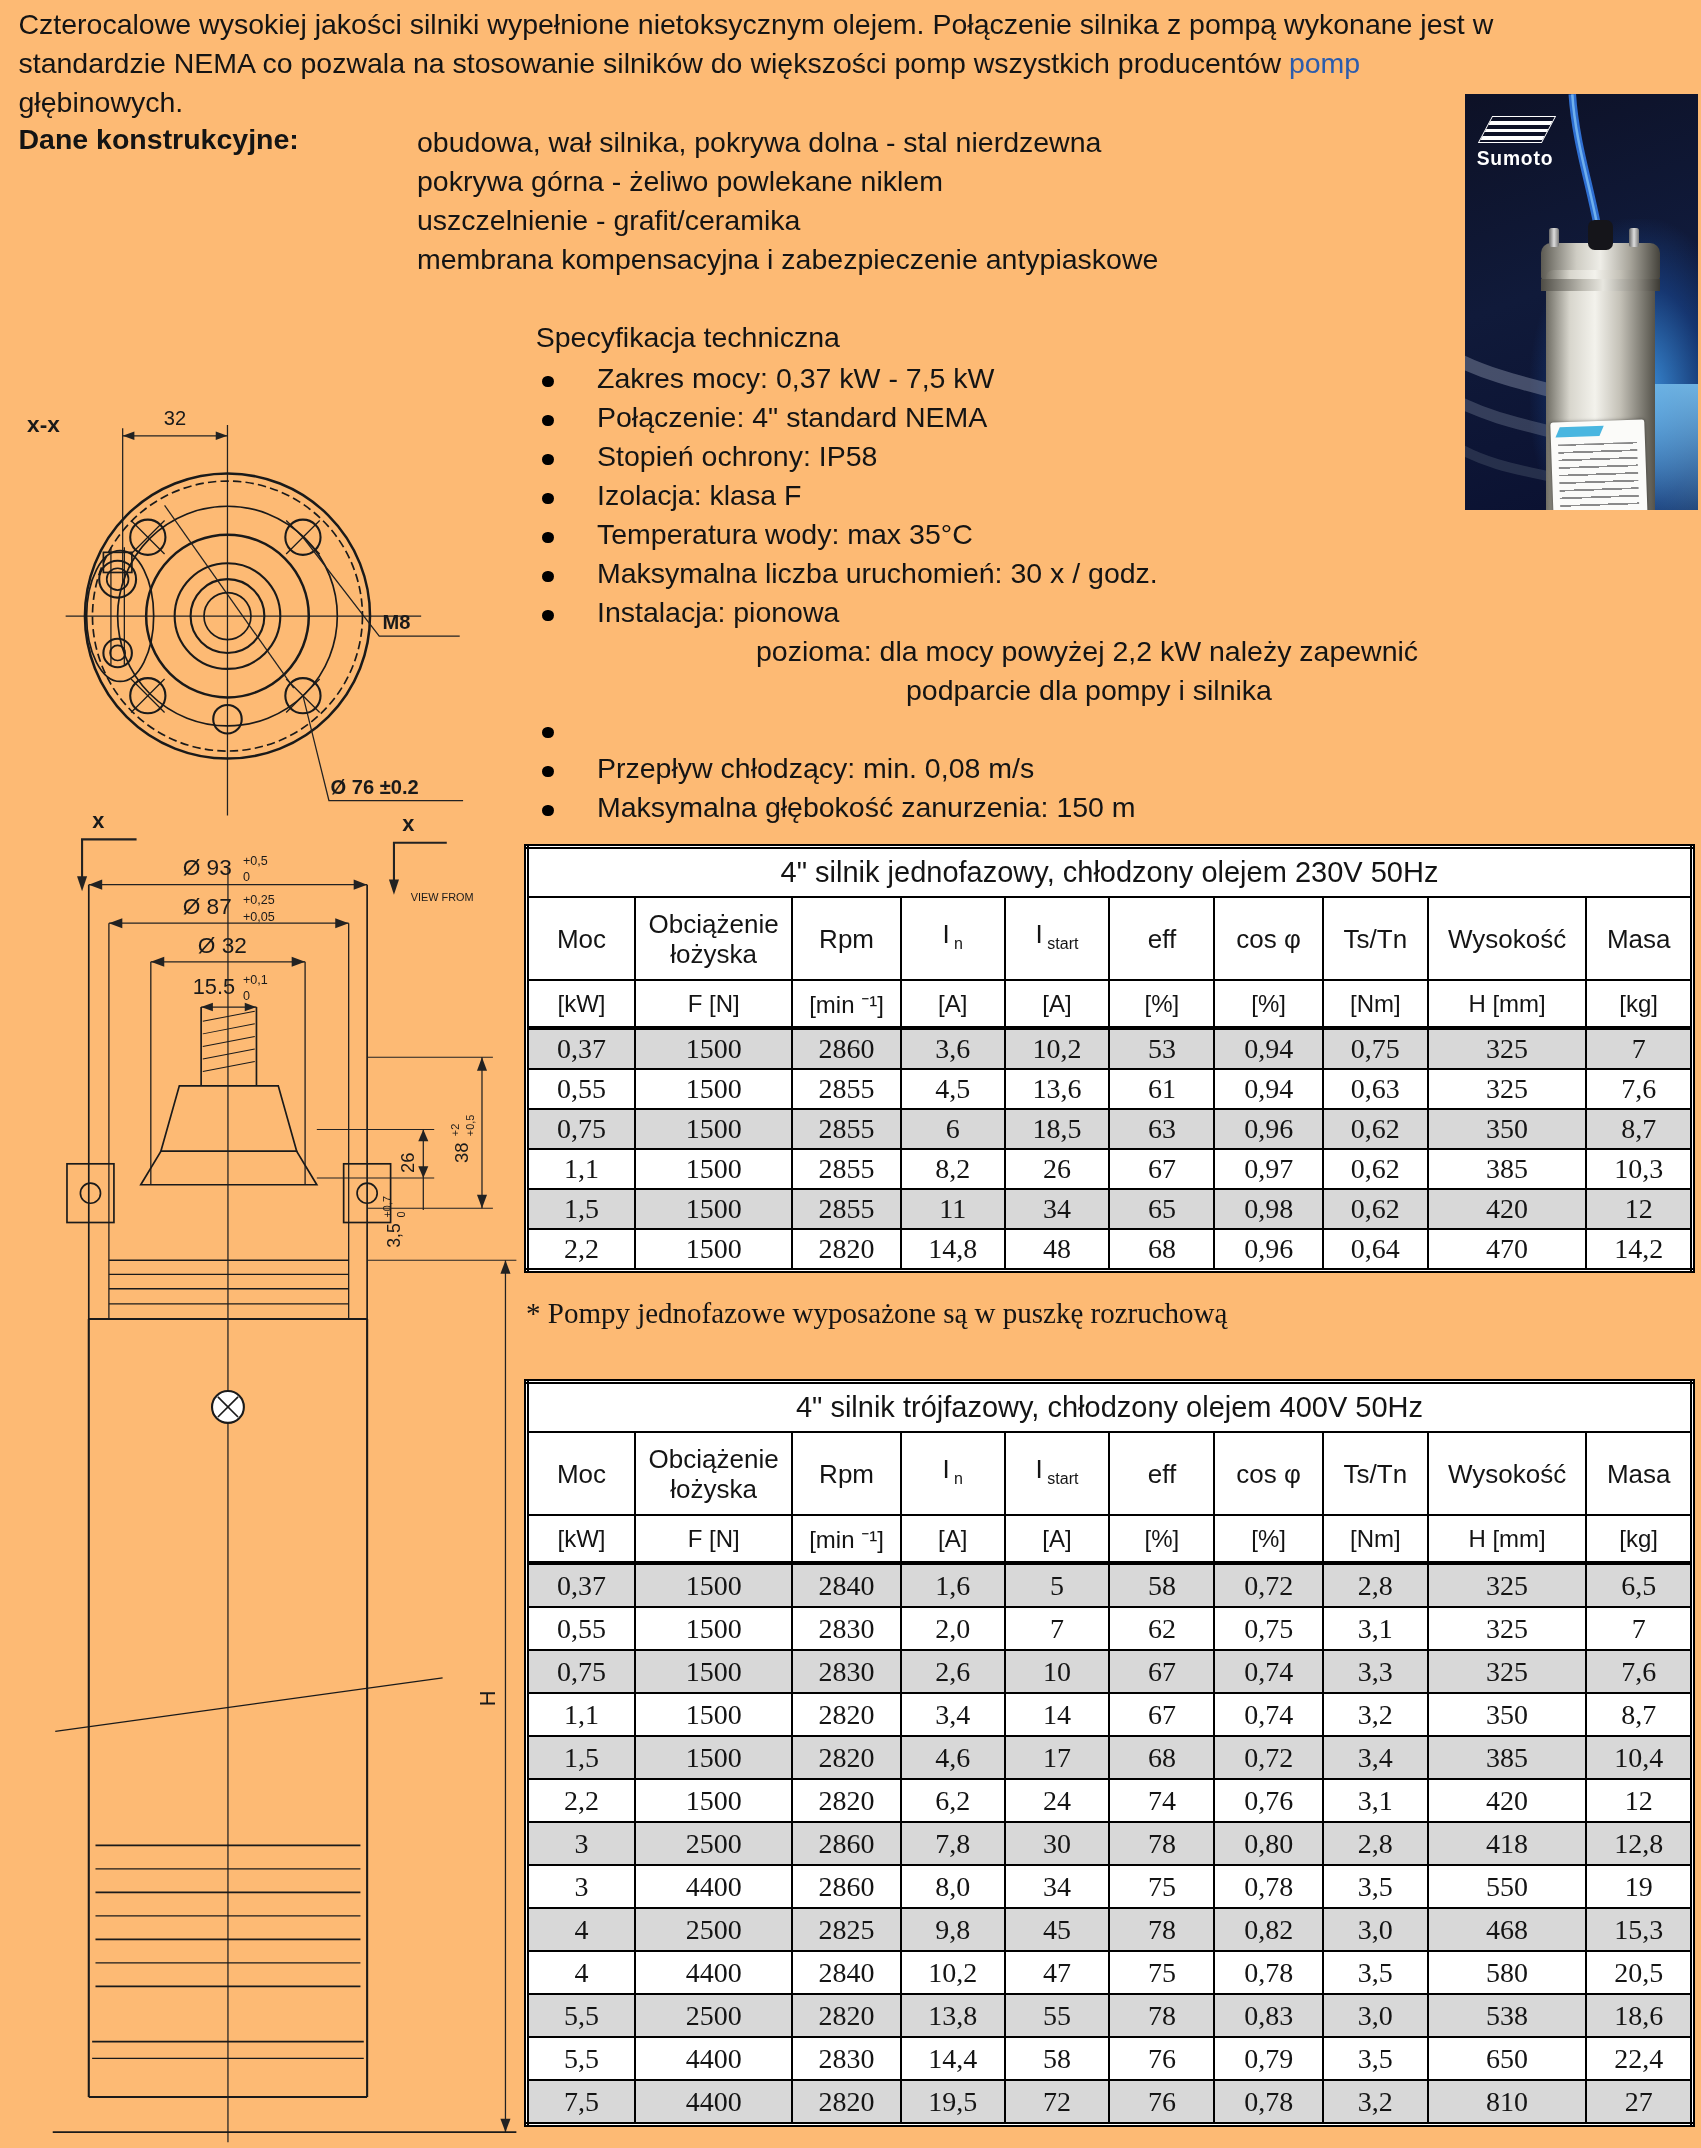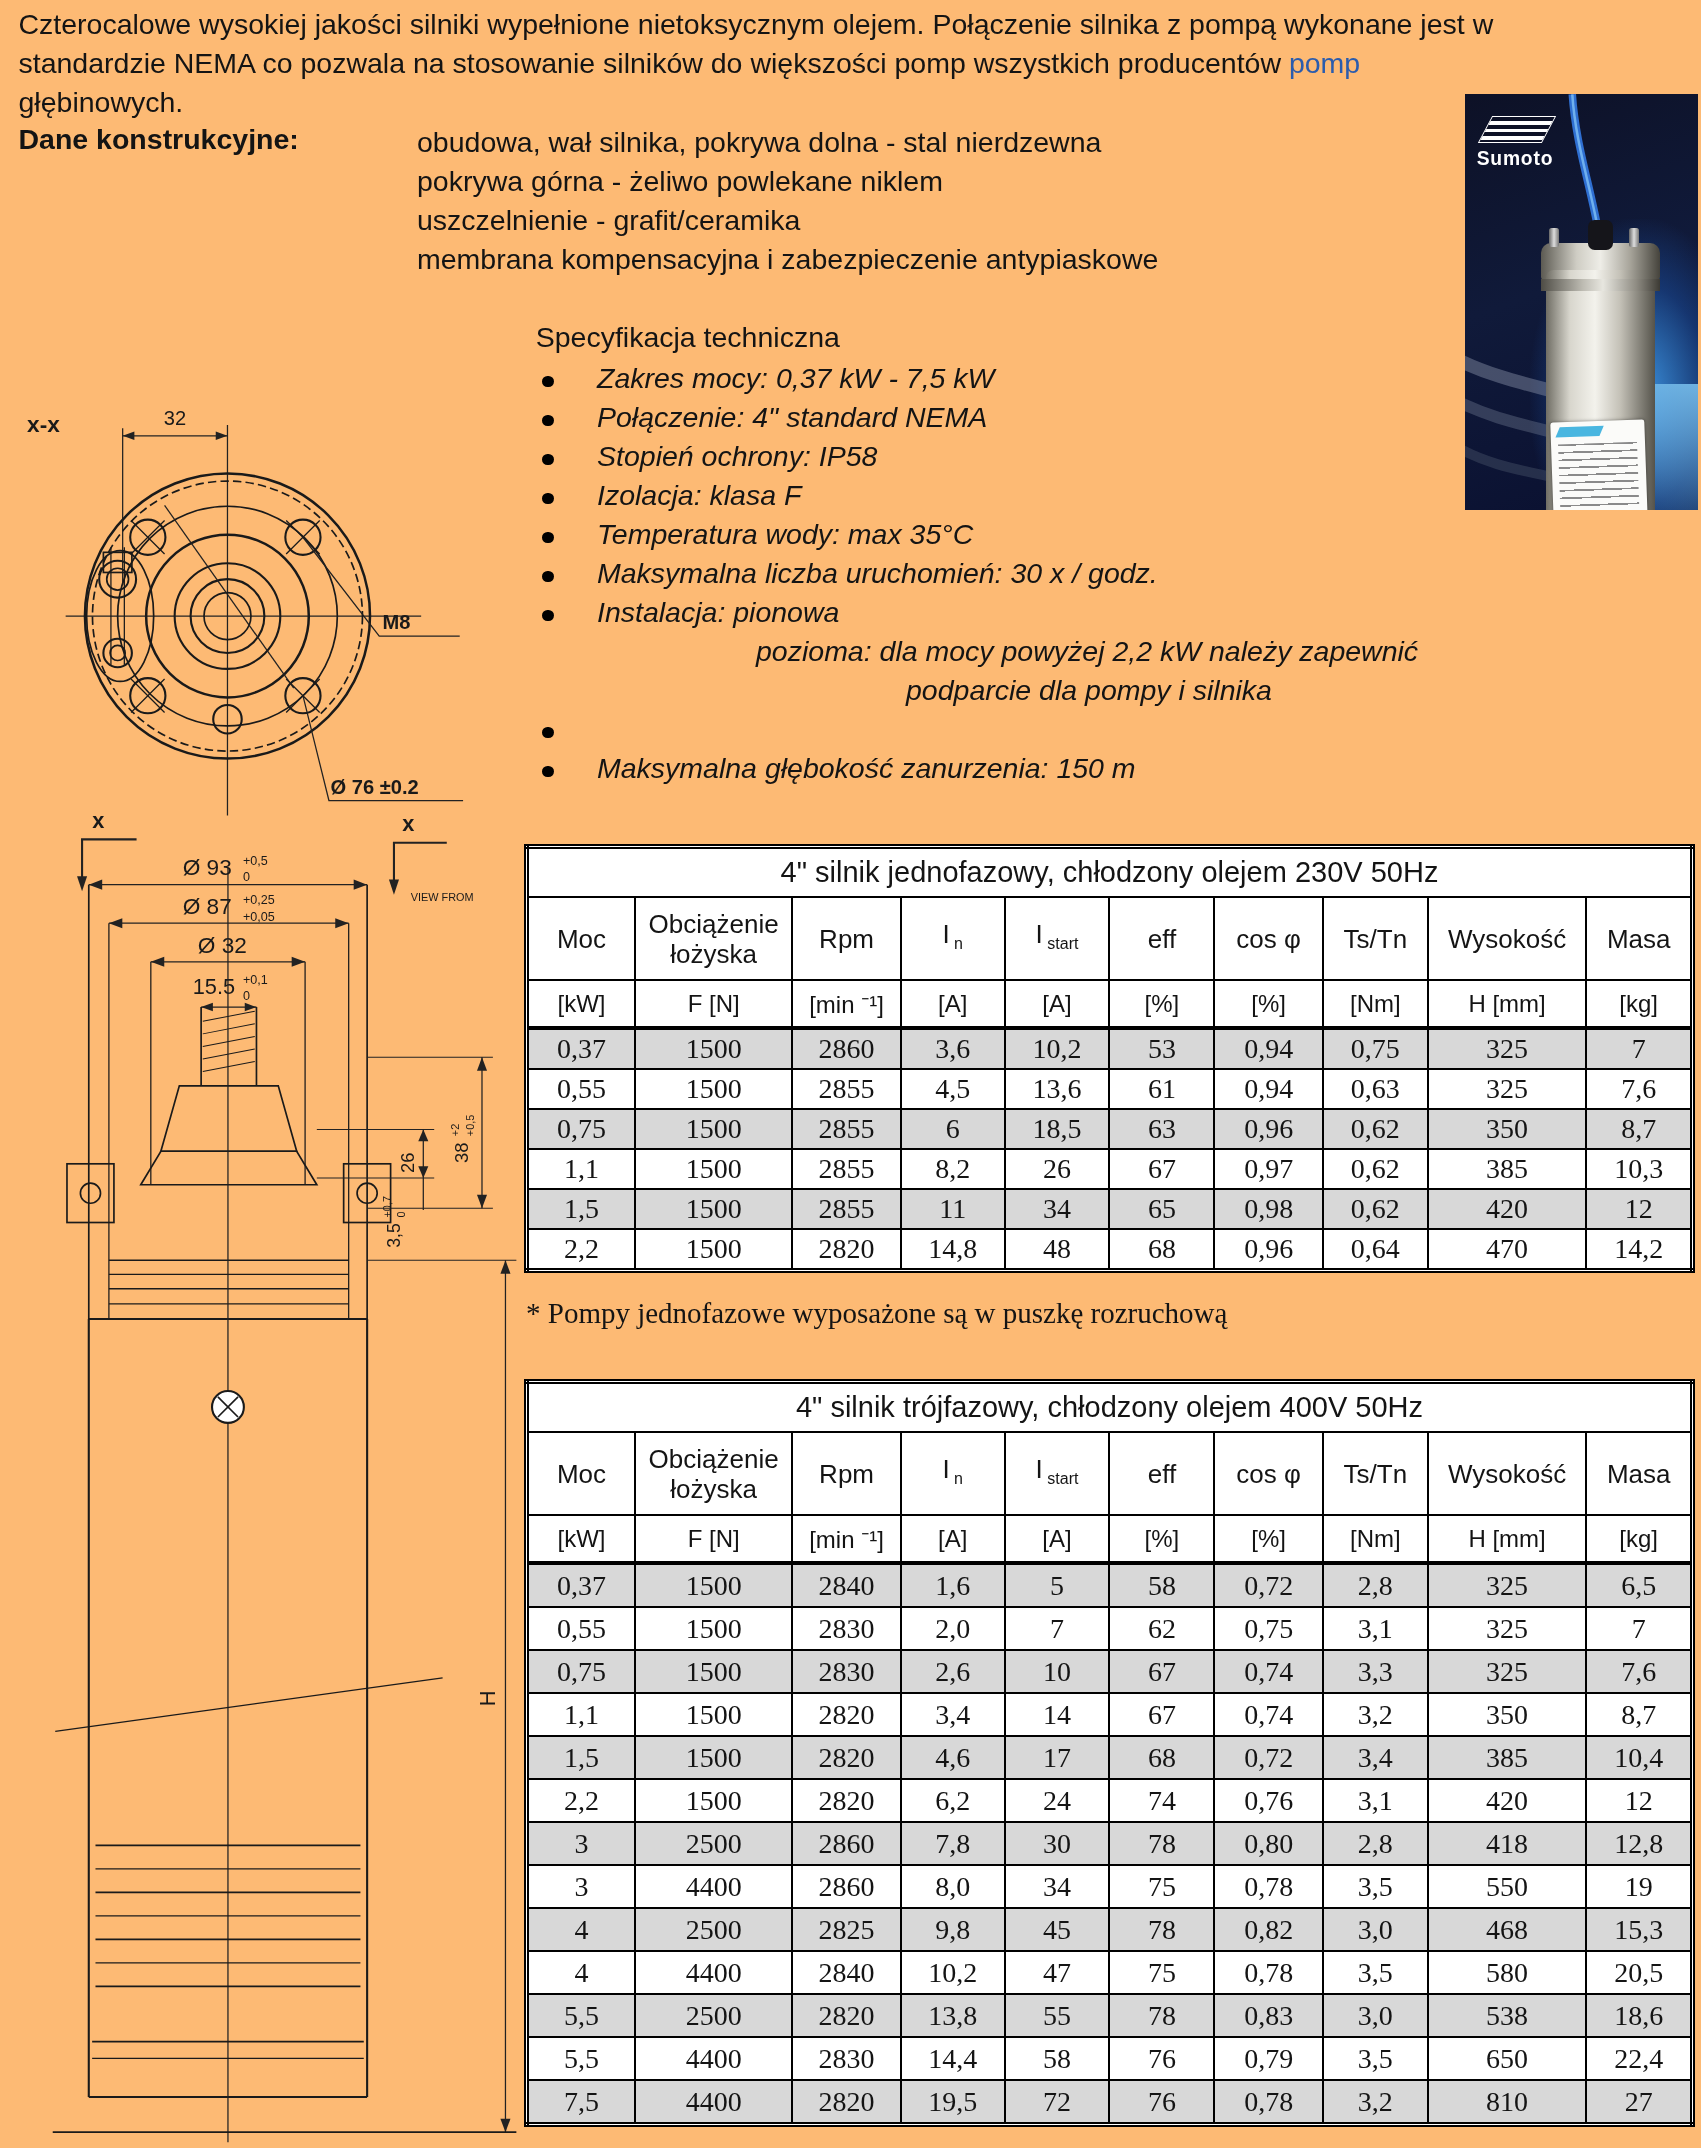--- a/index.html
+++ b/index.html
@@ -10,21 +10,21 @@
   .intro{position:absolute;left:18.5px;top:5px;width:1674px;font-size:28.5px;line-height:39px;}
   .intro .blue{color:#2b5cad;}
 
   
   .cons-label{position:absolute;left:18.5px;top:123px;font-size:28.5px;font-weight:bold;}
   .cons-list{position:absolute;left:417px;top:123px;font-size:28.5px;line-height:39px;}
 
   
   .spec{position:absolute;left:534px;top:321px;width:923px;font-size:28.5px;}
   .spec-title{margin:0 0 8.4px 1.7px;}
-  .spec-row{position:relative;height:39px;padding-left:63px;white-space:nowrap;font-style:italic;}
+  .spec-row{position:relative;height:39px;padding-left:63px;white-space:nowrap;}
   .spec-row .bullet{position:absolute;left:8.4px;top:13.4px;width:11.7px;height:11.7px;border-radius:50%;background:#000;}
   .spec-row.ind1{padding-left:222px;}
   .spec-row.ind2{padding-left:372px;}
 
   
   .photo{position:absolute;left:1465px;top:94px;width:233px;height:416px;overflow:hidden;
          background:linear-gradient(160deg,#0d1126 0%,#101a3a 45%,#0a1030 100%);}
   .photo .glow{position:absolute;right:-50px;top:30%;width:218px;height:352px;
          background:radial-gradient(ellipse at center,rgba(64,156,235,.95) 0%,rgba(30,90,180,.45) 45%,rgba(0,0,0,0) 72%);}
   .photo .glow2{position:absolute;right:0;bottom:0;width:92px;height:126px;
@@ -95,20 +95,21 @@
         <div class="spec-row"><span class="bullet"></span><span>Zakres mocy: 0,37 kW - 7,5 kW</span></div>
         <div class="spec-row"><span class="bullet"></span><span>Połączenie: 4" standard NEMA</span></div>
         <div class="spec-row"><span class="bullet"></span><span>Stopień ochrony: IP58</span></div>
         <div class="spec-row"><span class="bullet"></span><span>Izolacja: klasa F</span></div>
         <div class="spec-row"><span class="bullet"></span><span>Temperatura wody: max 35°C</span></div>
         <div class="spec-row"><span class="bullet"></span><span>Maksymalna liczba uruchomień: 30 x / godz.</span></div>
         <div class="spec-row"><span class="bullet"></span><span>Instalacja: pionowa</span></div>
         <div class="spec-row ind1"><span>pozioma:  dla mocy powyżej 2,2 kW należy zapewnić</span></div>
         <div class="spec-row ind2"><span>podparcie dla pompy i silnika</span></div>
         <div class="spec-row"><span class="bullet"></span></div>
+        <div class="spec-row"><span class="bullet"></span><span>Przepływ chłodzący: min. 0,08 m/s</span></div>
         <div class="spec-row"><span class="bullet"></span><span>Maksymalna głębokość zanurzenia: 150 m</span></div>
       </div>
   </div>
 
   <div class="photo">
     <div class="glow"></div>
     <div class="glow2"></div>
     <svg class="waves" width="185" height="201" viewBox="0 0 220 240">
       <path d="M-10,60 C70,100 150,95 230,150" stroke="#8a93a8" stroke-width="16" fill="none" opacity="0.45"></path>
       <path d="M-10,110 C70,150 140,140 225,200" stroke="#707a90" stroke-width="14" fill="none" opacity="0.4"></path>

